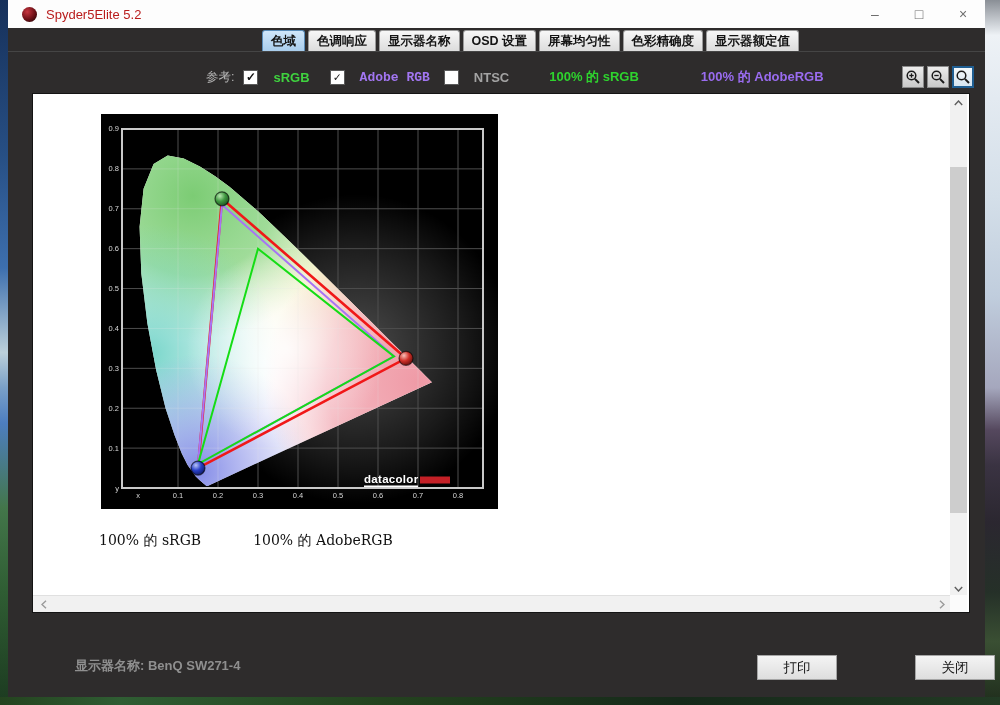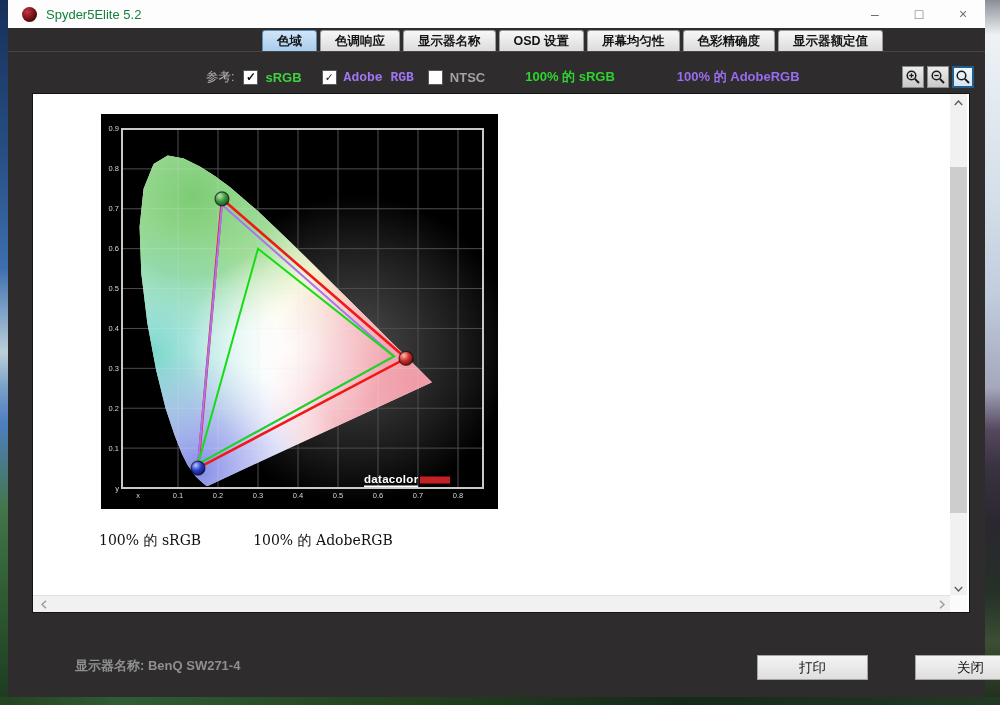--- a/index.html
+++ b/index.html
@@ -14,39 +14,39 @@
     background:linear-gradient(#8a8f96 0%, #eef2f6 5%, #e3eaf1 14%, #d4dfe9 28%, #c0cddd 42%, #a5a7bd 55%, #55485e 61%, #3a3342 66%, #2b2730 74%, #253028 84%, #3a4f33 91%, #1f2d1c 100%); }
   .wall-bottom { position:absolute; left:0; bottom:0; width:1000px; height:8px;
     background:linear-gradient(to right, #24431f, #2f5d33 12%, #24431f 38%, #16291a 68%, #223a24 100%); }
 
   
   .window { position:absolute; left:8px; top:0; width:977px; height:697px; background:#2e2c2c; }
 
   .titlebar { position:relative; height:28px; background:#fdfdfd; display:flex; align-items:center; }
   .app-icon { width:15px; height:15px; border-radius:50%; margin:0 9px 0 14px;
     background:radial-gradient(circle at 35% 32%, #c8353f, #6b1016 55%, #190405 95%); }
-  .title-text { font-size:13px; color:#15803d; }
+  .title-text { font-size:13px; color:#b91c1c; }
   .win-controls { margin-left:auto; display:flex; height:100%; }
   .win-btn { width:44px; height:100%; display:flex; align-items:center; justify-content:center;
     color:#6e6e6e; font-size:14px; }
 
   .app { position:relative; height:669px; }
 
   
   .tabstrip { position:relative; height:24px; padding-left:254px; display:flex; align-items:flex-end;
     gap:3px; border-bottom:1px solid #454545; }
-  .tab { height:21px; padding:2px 14px 3px; font-size:12.5px; font-weight:600; color:#141414;
+  .tab { height:21px; padding:2px 8px 3px; font-size:12.5px; font-weight:600; color:#141414;
     background:linear-gradient(#f7f7f7,#dcdcdc); border:1px solid #9a9a9a; border-bottom:none;
     border-radius:3px 3px 0 0; white-space:nowrap; cursor:default; }
   .tab.selected { background:linear-gradient(#cfe6fa,#a9cdec); border-color:#5a8cb8; }
 
   
   .refrow { position:absolute; left:0; right:0; top:36px; height:26px; display:flex; align-items:center;margin-left:20px; }
   .ref-label { margin-left:178px; font-size:12.5px; color:#b3b3b3; }
-  .ref-group { display:flex; align-items:flex-end; }
+  .ref-group { display:flex; align-items:flex-end;gap:8px; }
   .ref-group.g0 { margin-left:9px; } .ref-group.g1 { margin-left:20px;font-family:Liberation Mono, monospace; } .ref-group.g2 { margin-left:14px; }
   .checkbox { width:15px; height:15px; background:#fff; border:1px solid #5a5a5a; margin-right:7px;
     display:flex; align-items:center; justify-content:center; font-size:12px; font-weight:bold; color:#111; }
   .checkbox.checked::after { content:"✓"; }
   .ref-name { font-size:13px; font-weight:600; }
   .ref-result { font-size:13px; font-weight:600; }
   .ref-result.r0 { margin-left:40px; } .ref-result.r1 { margin-left:62px; }
   .zoom-tools { margin-left:auto; margin-right:11px; display:flex; gap:3px; }
   .zoom-btn { width:22px; height:22px; background:linear-gradient(#ececec,#c9c9c9); border:1px solid #8a8a8a;
     display:flex; align-items:center; justify-content:center; }
@@ -66,21 +66,21 @@
   .vscroll .arrow { position:absolute; left:0; width:17px; height:17px; display:flex; align-items:center; justify-content:center; background:#f1f1f1; }
   .vscroll .arrow.up { top:0; } .vscroll .arrow.down { bottom:0; }
   .vthumb { position:absolute; left:0; top:73px; width:17px; height:346px; background:#cdcdcd; }
   .hscroll { position:absolute; left:0; bottom:0; width:919px; height:17px; background:#f1f1f1; border-top:1px solid #e0e0e0; }
   .hscroll .arrow { position:absolute; top:0; width:17px; height:17px; display:flex; align-items:center; justify-content:center; }
   .hscroll .arrow.left { left:2px; } .hscroll .arrow.right { right:2px; }
   .scroll-corner { position:absolute; right:2px; bottom:0; width:17px; height:17px; background:#fbfbfb; }
 
   
   .monitor-name { position:absolute; left:67px; top:629px; font-size:13px; font-weight:600; color:#8f8f8f; }
-  .footer-btn { position:absolute; top:627px; width:111px; height:25px; font-size:13.5px; color:#141414;
+  .footer-btn { position:absolute; top:627px; width:80px; height:25px; font-size:13.5px; color:#141414;
     background:linear-gradient(#f4f4f4,#dedede); border:1px solid #a5a5a5;
     display:flex; align-items:center; justify-content:center; }
   .btn-print { left:749px; } .btn-close { left:859px;margin-left:48px; }
 
   
   text.ticklab { font-family:"Liberation Sans", sans-serif; font-size:7.5px; fill:#d8d8d8; }
   text.brand { font-family:"Liberation Sans", sans-serif; font-size:11.5px; font-weight:bold; fill:#ffffff; letter-spacing:0.3px; }
 </style>
 </head>
 <body>

